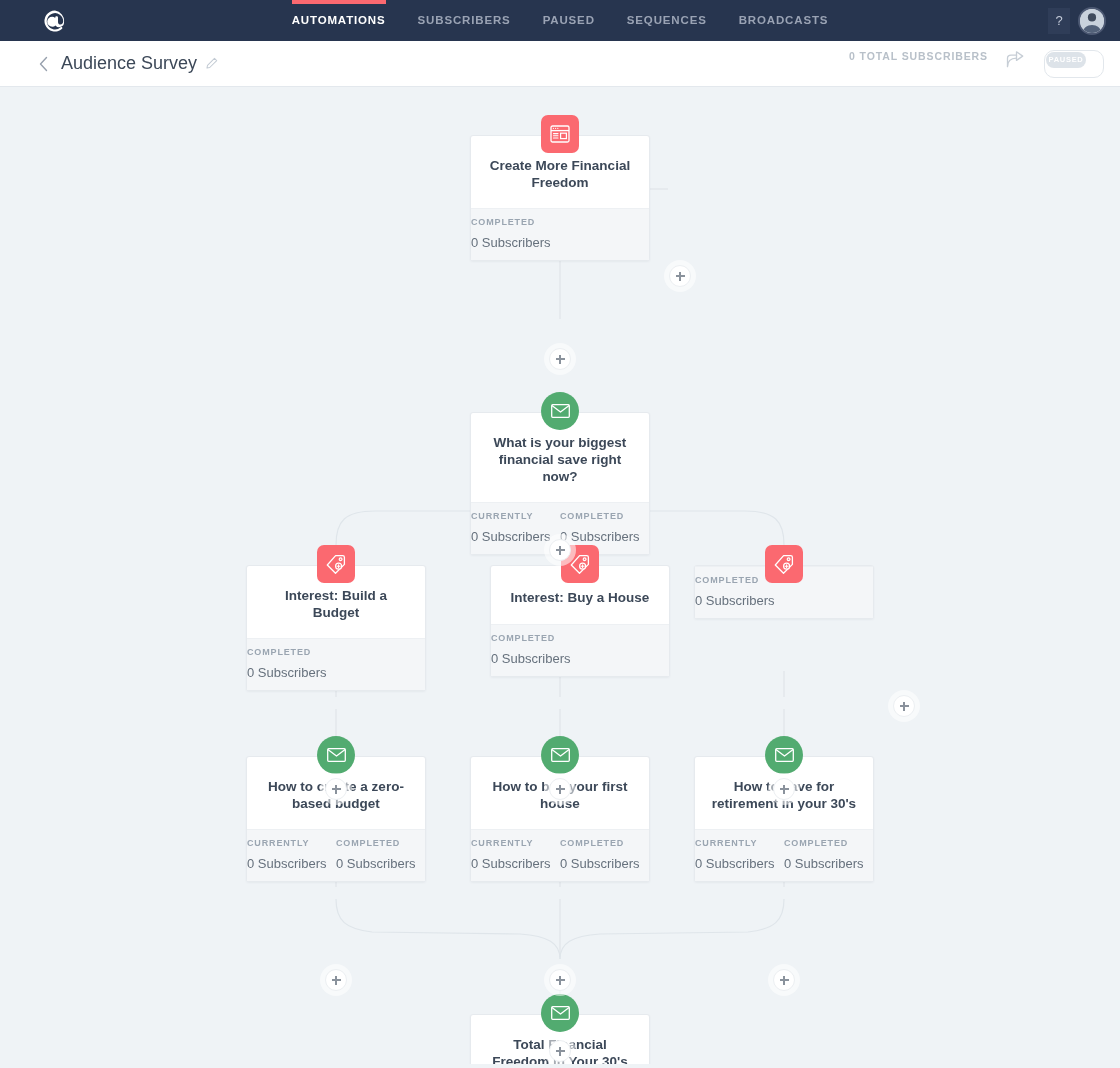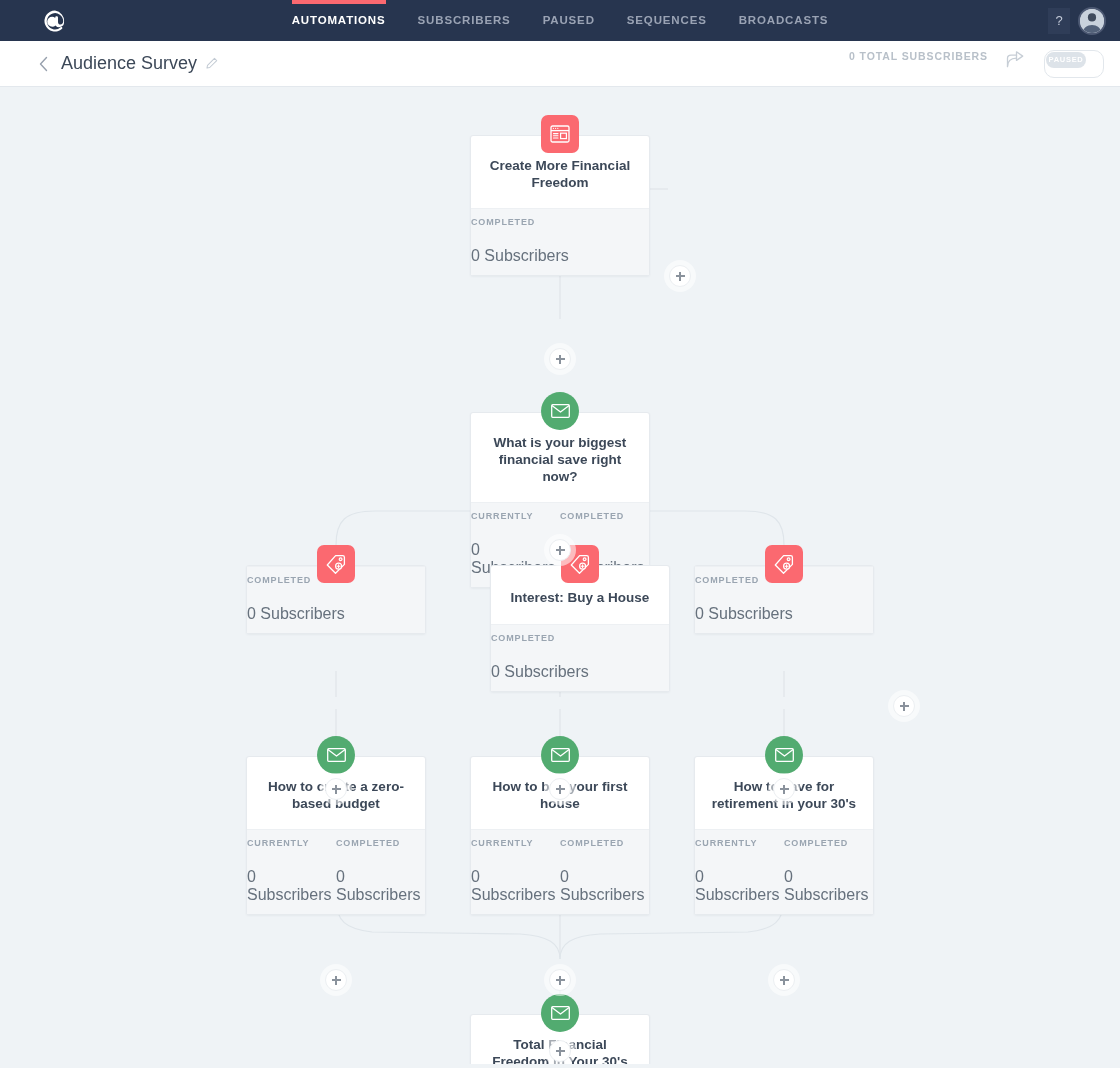--- a/index.html
+++ b/index.html
@@ -135,21 +135,21 @@
   .node-stats {
     border-top: 1px solid #edf0f3;
     background: #f4f6f8;
     display: flex;
     padding: 8px 0 10px;
   }
   .stat { flex: 1; text-align: left; }
   .stat-label {
     color: #9aa5b1; font-size: 9px; font-weight: bold; letter-spacing: 0.85px;
   }
-  .stat-value { color: #66717d; font-size: 16px; margin-top: 20px; }
+  .stat-value { color: #66717d; font-size: 13px; margin-top: 8px; }
 
   
   .node-icon {
     position: absolute;
     left: 50%; transform: translateX(-50%);
     top: -21px;
     width: 38px; height: 38px;
     display: flex; align-items: center; justify-content: center;
     z-index: 3;
   }
@@ -324,20 +324,21 @@
     <div class="node-icon">
       <span class="icon-tag">
         <svg width="20" height="20" viewBox="0 0 20 20">
           <path d="M9.6 1.6h7.1c1 0 1.7.7 1.7 1.7v7.1L9.5 19.3 1.3 11z" fill="none" stroke="#ffffff" stroke-width="1.3" stroke-linejoin="round"></path>
           <circle cx="14.6" cy="5.2" r="1.4" fill="none" stroke="#ffffff" stroke-width="1.2"></circle>
           <circle cx="12.6" cy="12.2" r="3" fill="#fb6970" stroke="#ffffff" stroke-width="1.2"></circle>
           <path d="M12.6 10.7v3M11.1 12.2h3" stroke="#ffffff" stroke-width="1.1" stroke-linecap="round"></path>
         </svg>
       </span>
     </div>
+    <div class="node-title">Interest: Build a Budget</div>
     <div class="node-stats">
       <div class="stat">
         <div class="stat-label">COMPLETED</div>
         <div class="stat-value">0 Subscribers</div>
       </div>
     </div>
   </div>
 
   <div class="node" style="left:490px; top:478px; width:180px;">
     <div class="node-icon">

